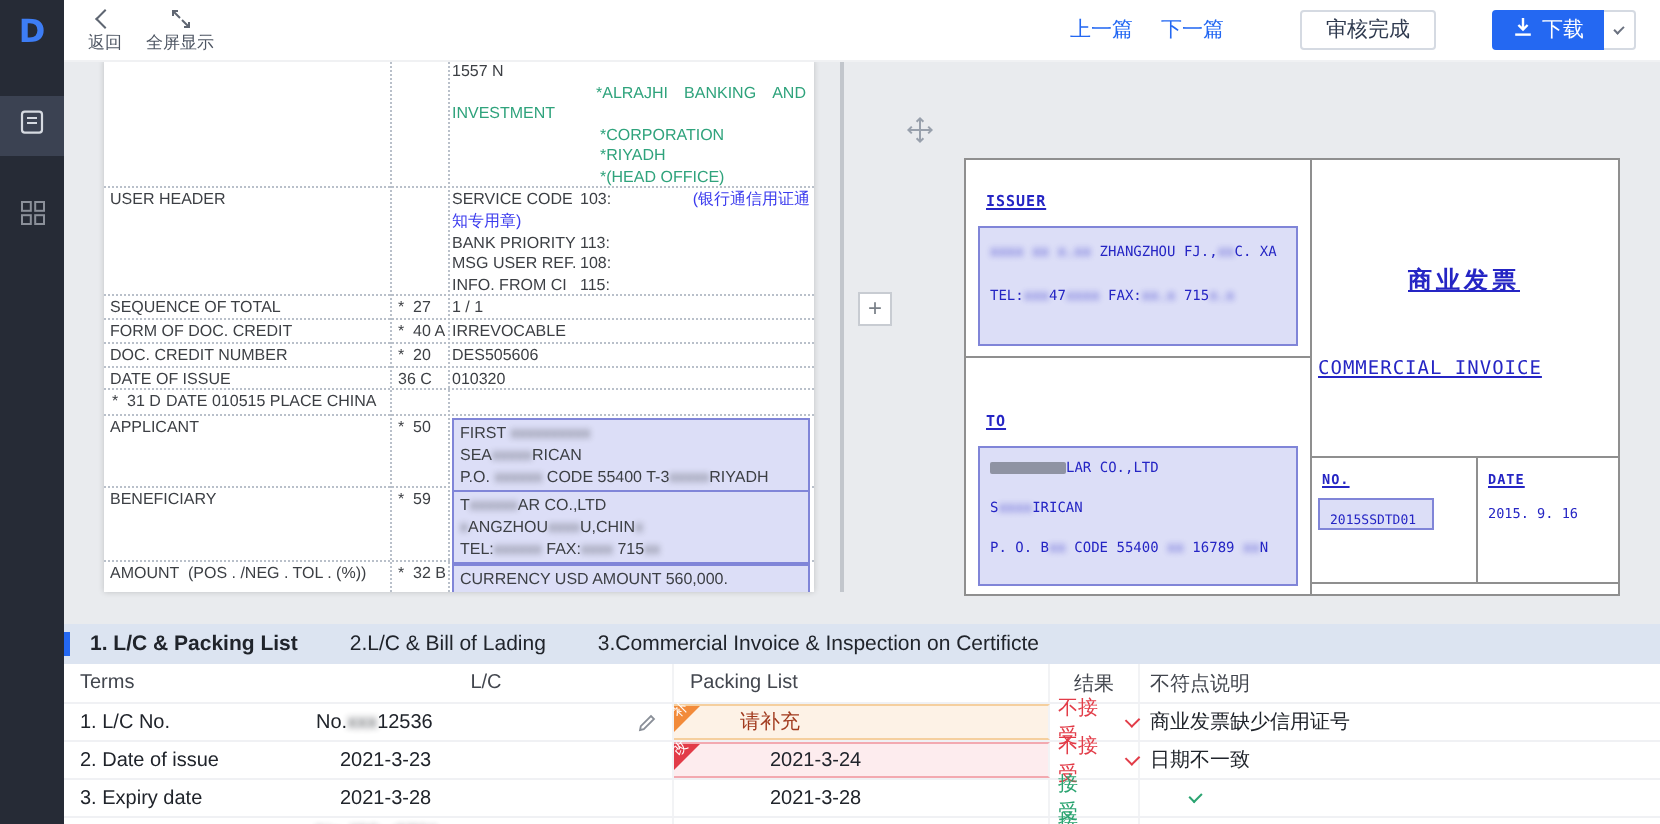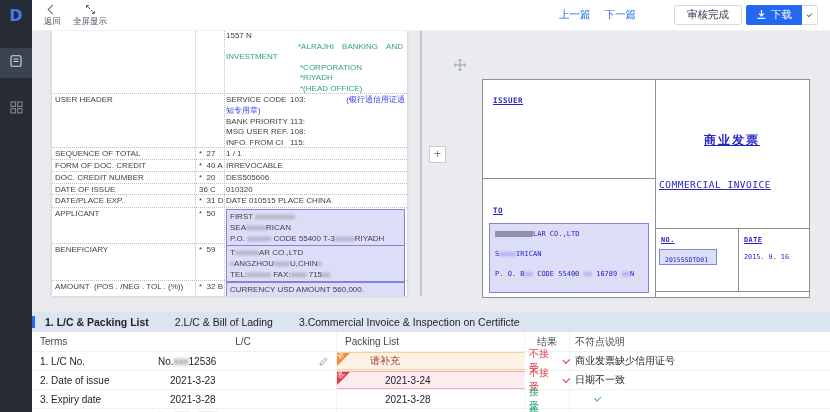--- a/index.html
+++ b/index.html
@@ -16,21 +16,21 @@
   .topbar{position:absolute;left:32px;top:0;width:798px;height:30px;background:#fff;border-bottom:1px solid #f0f1f3;
           display:flex;align-items:center;z-index:4;}
   .tool{display:flex;flex-direction:column;align-items:center;justify-content:center;margin-left:12px;cursor:pointer;line-height:1;}
   .tool .t-ic{height:11px;display:flex;align-items:center;justify-content:center;margin-bottom:2px;}
   .tool .t-lb{font-size:8.5px;color:#4e5663;}
   .chev-left{display:inline-block;width:6px;height:6px;border-left:1.4px solid #5f6672;border-bottom:1.4px solid #5f6672;transform:rotate(45deg);}
   .top-right{margin-left:auto;display:flex;align-items:center;padding-right:12px;}
   .top-link{font-size:10.5px;color:#2468f2;margin-left:14px;cursor:pointer;text-decoration:none;}
   .btn-outline{margin-left:38px;height:20px;padding:0 12px;background:#fff;border:1px solid #d5dae2;border-radius:2px;
                font-size:10.5px;color:#2f3a4f;font-family:inherit;cursor:pointer;}
-  .btn-split{display:flex;margin-left:4px;}
+  .btn-split{display:flex;margin-left:28px;}
   .btn-primary{height:20px;padding:0 9px;background:#2468f2;border:1px solid #2468f2;border-radius:2px 0 0 2px;color:#fff;
                font-size:10.5px;display:flex;align-items:center;gap:4px;font-family:inherit;cursor:pointer;}
   .btn-caret{width:16px;height:20px;background:#fff;border:1px solid #d5dae2;border-left:none;border-radius:0 2px 2px 0;
              display:flex;align-items:center;justify-content:center;cursor:pointer;}
   .chev-down{display:inline-block;width:4px;height:4px;border-right:1.2px solid #6b7280;border-bottom:1.2px solid #6b7280;transform:rotate(45deg);margin-top:-2px;}
 
   
   .swift-page{position:absolute;left:52px;top:30px;width:355px;height:266px;background:#fff;box-shadow:0 0 3px rgba(0,0,0,.18);
               font-size:8px;color:#3c3f44;overflow:hidden;}
   .swift-grid{position:relative;width:100%;height:100%;}
@@ -229,21 +229,20 @@
         <div class="c-name">DOC. CREDIT NUMBER</div>
           <div class="c-tag">*  20</div>
           <div class="c-val">DES505606</div>
       </div>
       <div class="srow" style="height:11px">
         <div class="c-name">DATE OF ISSUE</div>
           <div class="c-tag">36 C</div>
           <div class="c-val">010320</div>
       </div>
       <div class="srow" style="height:13px">
-        <div class="c-name">DATE/PLACE EXP.</div>
           <div class="c-tag">*  31 D</div>
           <div class="c-val">DATE 010515 PLACE CHINA</div>
       </div>
 
       <div class="srow" style="height:36px">
         <div class="c-name">APPLICANT</div>
           <div class="c-tag">*  50</div>
         <div class="c-val" style="padding:0">
           <div class="hl">
             <div><span>FIRST </span><span class="blur">xxxxxxxxxx</span></div>
@@ -288,20 +287,24 @@
   </div>
 
   <div class="inv-page">
     <div class="inv-line" style="left:172px;top:0;width:1px;height:217px"></div>
     <div class="inv-line" style="left:0;top:98px;width:172px;height:1px"></div>
     <div class="inv-line" style="left:172px;top:148px;width:154px;height:1px"></div>
     <div class="inv-line" style="left:255px;top:148px;width:1px;height:63px"></div>
     <div class="inv-line" style="left:172px;top:211px;width:154px;height:1px"></div>
 
     <div class="inv-label" style="left:10px;top:16px">ISSUER</div>
+    <div class="inv-box" style="left:6px;top:33px;width:160px;height:60px">
+      <div class="bl" style="margin-top:8px"><span class="blur">xxxx xx x.xx </span><span>ZHANGZHOU FJ.,</span><span class="blur">xx</span><span>C. XA</span></div>
+      <div class="bl" style="margin-top:14px"><span>TEL:</span><span class="blur">xxx</span><span>47</span><span class="blur">xxxx</span><span> FAX:</span><span class="blur">xx.x</span><span> 715</span><span class="blur">x.x</span></div>
+    </div>
 
     <div class="inv-label" style="left:10px;top:126px">TO</div>
     <div class="inv-box" style="left:6px;top:143px;width:160px;height:70px">
       <div class="bl" style="margin-top:6px"><span class="redact-grey"></span><span>LAR CO.,LTD</span></div>
       <div class="bl" style="margin-top:12px"><span>S</span><span class="blur">xxxx</span><span>IRICAN</span></div>
       <div class="bl" style="margin-top:12px"><span>P. O. B</span><span class="blur">xx</span><span> CODE 55400 </span><span class="blur">xx</span><span> 16789 </span><span class="blur">xx</span><span>N</span></div>
     </div>
 
     <div class="title-cn">商业发票</div>
     <div class="title-en">COMMERCIAL INVOICE</div>

